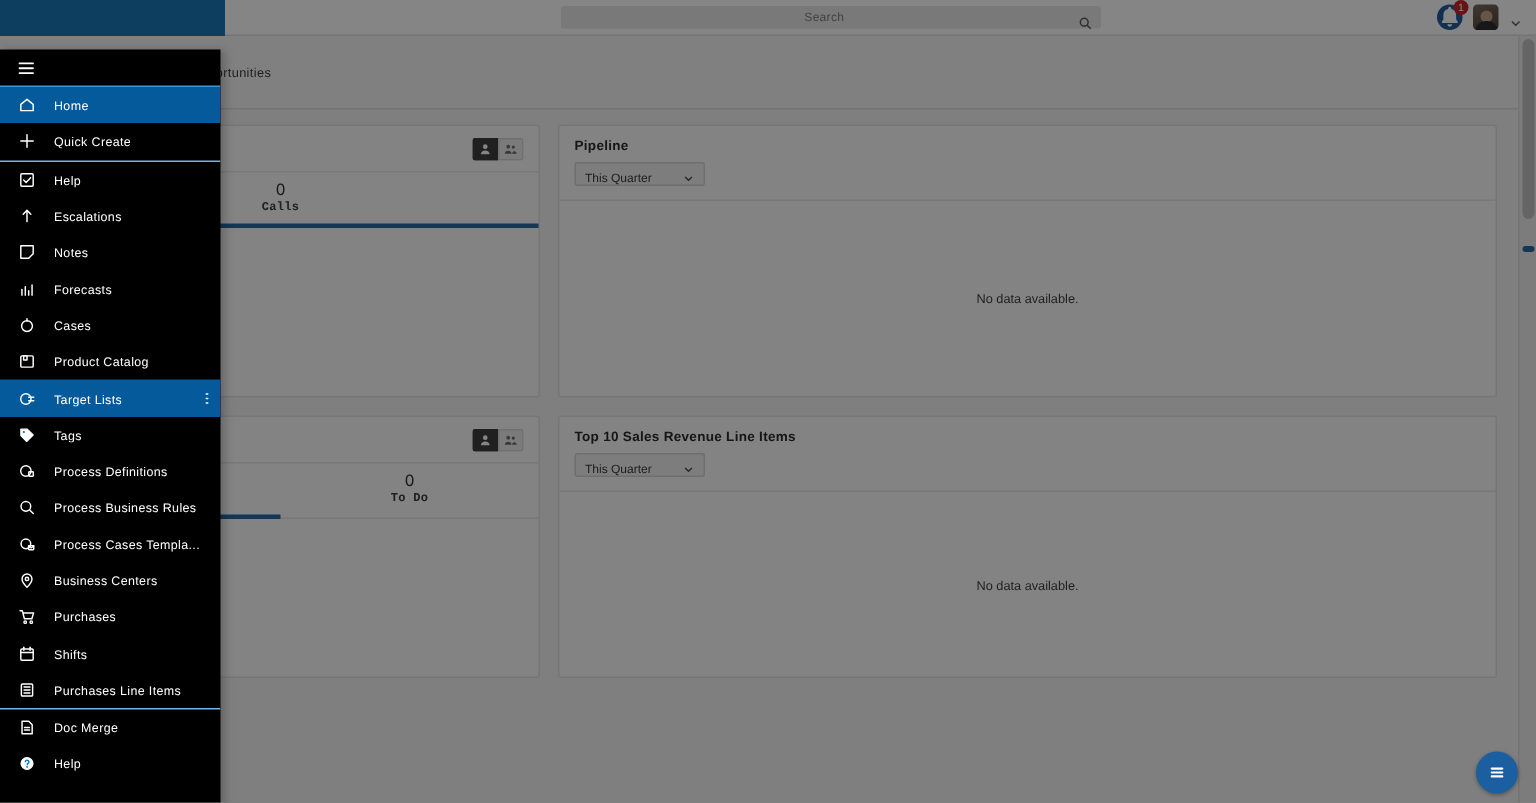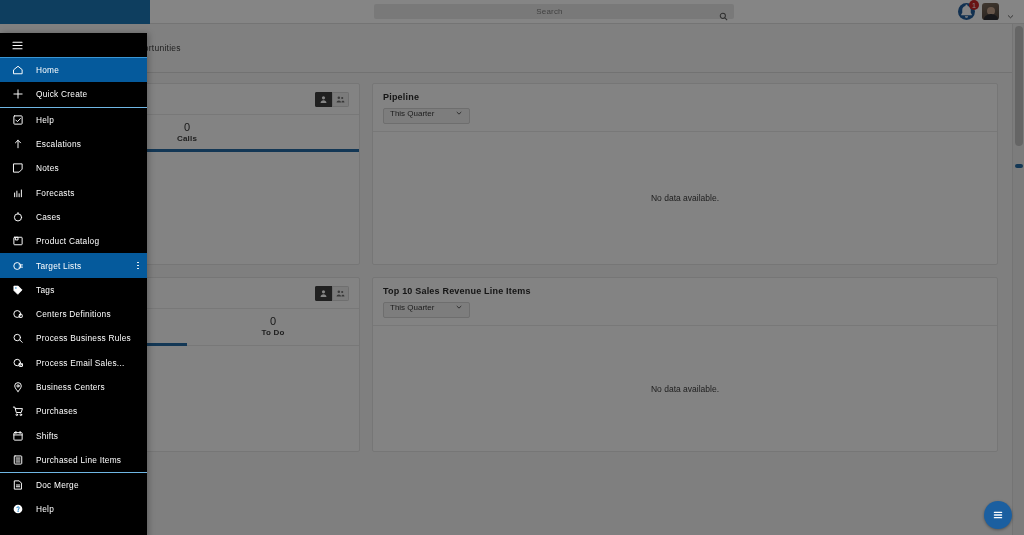--- a/index.html
+++ b/index.html
@@ -105,36 +105,36 @@
   .dl-title { font-size: 9px; font-weight: bold; color: #2b2b2b; letter-spacing: .2px; }
   .toggle-group { display: flex; border-radius: 2px; overflow: hidden; }
   .tg-btn {
     width: 17px; height: 15px; display: flex; align-items: center; justify-content: center;
     background: #ececec; border: 1px solid #d5d5d5;
   }
   .tg-btn.on { background: #3d3d3d; border-color: #3d3d3d; }
   .tg-btn svg { width: 9px; height: 9px; }
 
   .period-btn {
-    margin-top: 6px; display: inline-flex; align-items: flex-start; gap: 21px;
+    margin-top: 6px; display: inline-flex; align-items: flex-end; gap: 21px;
     height: 16px; padding: 0 6px; border: 1px solid #d3d3d3;
     background: #f0f0f0; border-radius: 2px;
     font-size: 8px; color: #3a3a3a; width: fit-content;
   }
   .period-btn .cd { width: 8px; height: 8px; }
 
   .metrics {
     display: flex; border-top: 1px solid #e6e6e6; border-bottom: 1px solid #e6e6e6;
     position: relative;
   }
   .metric {
     flex: 1; text-align: center; padding: 6px 0 8px 0; position: relative;
   }
   .metric .num { font-size: 11px; color: #333; line-height: 1.15; }
-  .metric .lbl { font-size: 8px; color: #3b3b3b; font-weight: bold; letter-spacing: .2px; }
+  .metric .lbl { font-size: 8px; color: #3b3b3b; font-weight: bold; letter-spacing: .2px; font-family: Liberation Mono, monospace; }
   .metric.sel::after {
     content: ""; position: absolute; left: 0; right: 0; bottom: -1px;
     height: 3px; background: #1b6cb0;
   }
   .dl-body { flex: 1; padding: 9px 12px; }
   .nodata-left { font-size: 8.5px; color: #3d3d3d; }
   .dl-body-center {
     flex: 1; display: flex; align-items: center; justify-content: center;
     border-top: 1px solid #e6e6e6;
   }
@@ -477,40 +477,40 @@
           </span>
           <span class="txt">Tags</span>
         </div>
         <div class="nav-item">
           <span class="ico">
             <svg viewBox="0 0 16 16" fill="none" stroke="#ffffff" stroke-width="1.3" stroke-linecap="round" stroke-linejoin="round">
               <circle cx="7" cy="8" r="4.6"></circle>
               <rect x="9.6" y="8.6" width="4" height="4" rx=".6"></rect>
             </svg>
           </span>
-          <span class="txt">Centers Definitions</span>
+          <span class="txt">Process Definitions</span>
         </div>
         <div class="nav-item">
           <span class="ico">
             <svg viewBox="0 0 16 16" fill="none" stroke="#ffffff" stroke-width="1.3" stroke-linecap="round" stroke-linejoin="round">
               <circle cx="7" cy="7.4" r="4.3"></circle>
               <line x1="10.6" y1="10.8" x2="13.6" y2="13.8"></line>
             </svg>
           </span>
           <span class="txt">Process Business Rules</span>
         </div>
         <div class="nav-item">
           <span class="ico">
             <svg viewBox="0 0 16 16" fill="none" stroke="#ffffff" stroke-width="1.3" stroke-linecap="round" stroke-linejoin="round">
               <circle cx="7" cy="7.4" r="4.3"></circle>
               <rect x="9.4" y="9" width="4.6" height="3.6" rx=".5"></rect>
               <path d="M9.4 9.3 11.7 11 14 9.3"></path>
             </svg>
           </span>
-          <span class="txt">Process Email Sales...</span>
+          <span class="txt">Process Cases Templa...</span>
         </div>
         <div class="nav-item">
           <span class="ico">
             <svg viewBox="0 0 16 16" fill="none" stroke="#ffffff" stroke-width="1.3" stroke-linecap="round" stroke-linejoin="round">
               <path d="M8 14s4.4-4.4 4.4-7.4A4.4 4.4 0 0 0 8 2.2a4.4 4.4 0 0 0-4.4 4.4C3.6 9.6 8 14 8 14z"></path>
               <circle cx="8" cy="6.6" r="1.5"></circle>
             </svg>
           </span>
           <span class="txt">Business Centers</span>
         </div>
@@ -537,21 +537,21 @@
         </div>
         <div class="nav-item">
           <span class="ico">
             <svg viewBox="0 0 16 16" fill="none" stroke="#ffffff" stroke-width="1.3" stroke-linecap="round" stroke-linejoin="round">
               <rect x="3" y="2.6" width="10" height="10.8" rx="1"></rect>
               <line x1="5.4" y1="5.4" x2="10.6" y2="5.4"></line>
               <line x1="5.4" y1="8" x2="10.6" y2="8"></line>
               <line x1="5.4" y1="10.6" x2="10.6" y2="10.6"></line>
             </svg>
           </span>
-          <span class="txt">Purchased Line Items</span>
+          <span class="txt">Purchases Line Items</span>
         </div>
         <div class="sep"></div>
         <div class="nav-item">
           <span class="ico">
             <svg viewBox="0 0 16 16" fill="none" stroke="#ffffff" stroke-width="1.3" stroke-linecap="round" stroke-linejoin="round">
               <path d="M3.6 2.5h6l3 3v8h-9z"></path>
               <line x1="5.8" y1="8" x2="10.2" y2="8"></line>
               <line x1="5.8" y1="10.3" x2="10.2" y2="10.3"></line>
             </svg>
           </span>

